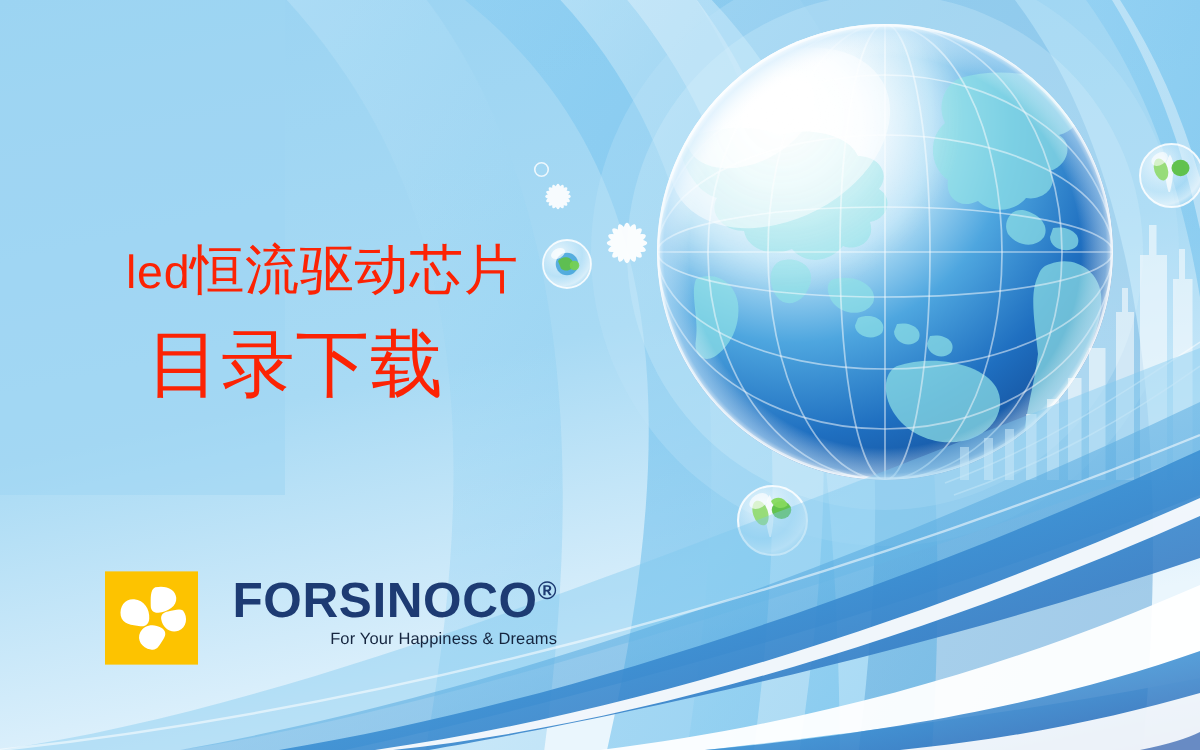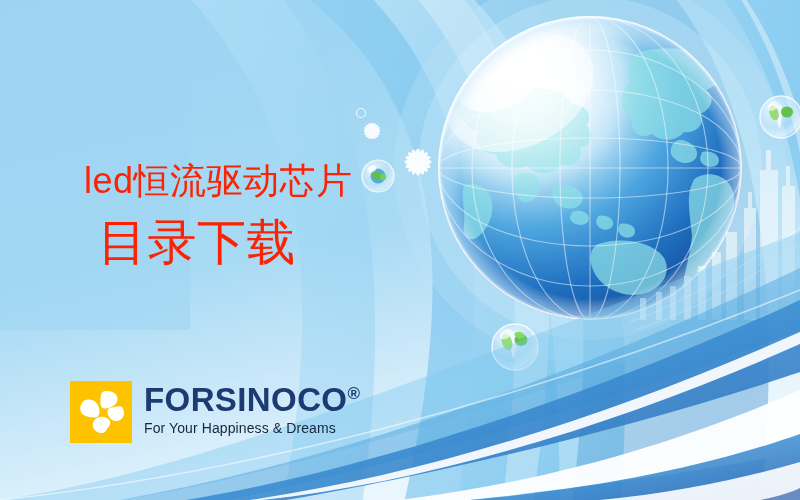--- a/index.html
+++ b/index.html
@@ -45,42 +45,42 @@
     font-size: 36px;
   }
   .headline-line.line-2 {
     padding-left: 14px;
     font-size: 49px;
     margin-top: 12px;
   }
   .latin-run {
     font-family: "Liberation Sans", sans-serif;
     font-weight: 400;
-    font-size: 36px;
+    font-size: 31px;
   }
 
   
   #logo-lockup {
     position: absolute;
     left: 70px;
     top: 381px;
     z-index: 40;
     display: flex;
     align-items: flex-start;
   }
   #logo-mark {
     width: 62px;
     height: 62px;
     background: #fdc300;
     position: relative;
     flex: 0 0 auto;
   }
   #logo-mark svg { display: block; }
   #logo-text {
-    margin-left: 12px;
+    margin-left: 23px;
     padding-top: 2px;
     display: flex;
     flex-direction: column;
   }
   #brand-name {
     color: #1d3b73;
     font-family: "Liberation Sans", sans-serif;
     font-weight: bold;
     font-size: 33px;
     letter-spacing: 0.4px;
@@ -88,26 +88,27 @@
     white-space: nowrap;
   }
   #brand-name .reg {
     font-size: 17px;
     vertical-align: super;
     line-height: 1;
   }
   #brand-tagline {
     color: #15253f;
     font-family: "Liberation Sans", sans-serif;
-    font-size: 14px;
+    font-size: 11px;
     font-weight: 400;
     letter-spacing: 0.1px;
     margin-top: 5px;
     line-height: 1;
     white-space: nowrap;
+    text-align: right;
   }
 </style>
 </head>
 <body>
 
 <div id="stage">
 
   <svg id="bg-svg" viewBox="0 0 800 500">
     <defs>
       <linearGradient id="skyGrad" x1="0" y1="0" x2="0.35" y2="1">

